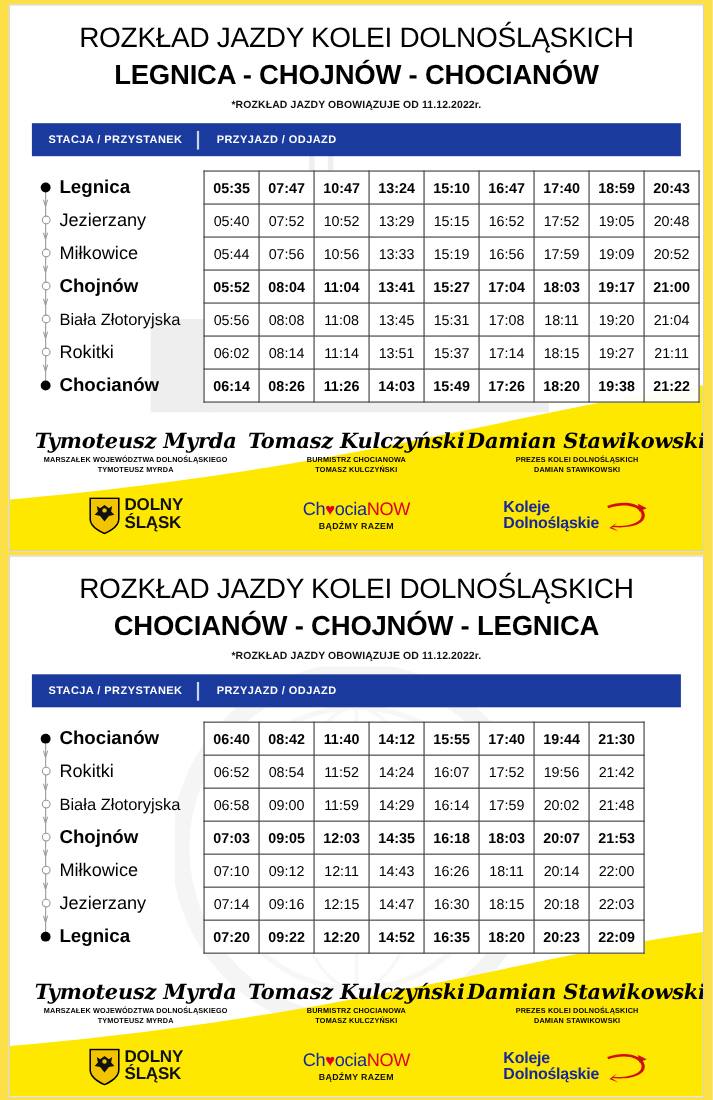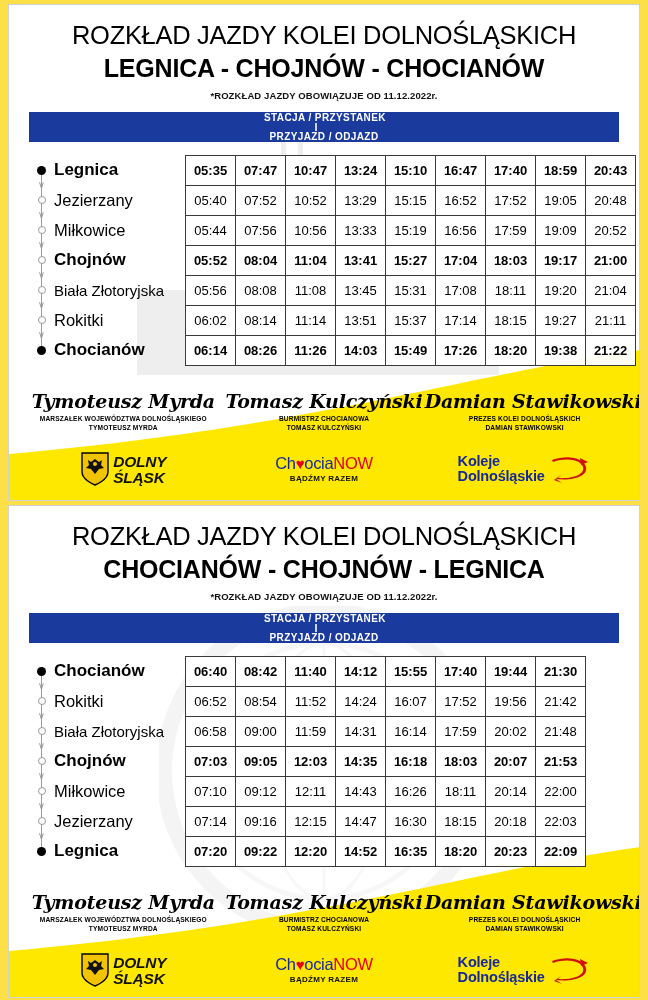--- a/index.html
+++ b/index.html
@@ -96,21 +96,20 @@
   .bluebar {
     margin: 11px 20px 0 20px;
     height: 30px;
     background: #1a3a9e;
     display: flex;
     align-items: center;
     color: #ffffff;
     font-size: 10px;
     font-weight: bold;
     letter-spacing: .4px;
-    flex-direction: column;
   }
   .bluebar .cell-a { padding-left: 15px; width: 150px; }
   .bluebar .divider {
     width: 2px; height: 17px;
     background: #c9d4ef;
     margin: 0 16px 0 0;
   }
   .bluebar .cell-b { }
 
   
@@ -223,21 +222,21 @@
     margin-top: 13px;
     display: flex;
     justify-content: space-around;
     align-items: center;
     padding: 0 14px;
     height: 46px;
   }
   .logo-box { display: flex; align-items: center; justify-content: center; width: 200px; }
 
   
-  .ds { display: flex; align-items: flex-end; gap: 3px; font-style: italic; }
+  .ds { display: flex; align-items: flex-start; gap: 3px; }
   .ds-text {
     font-size: 15.5px;
     font-weight: bold;
     line-height: 1.02;
     color: #111;
     letter-spacing: -0.2px;
   }
 
   
   .cn-wrap { text-align: center; }
@@ -606,21 +605,21 @@
               <td>14:24</td>
               <td>16:07</td>
               <td>17:52</td>
               <td>19:56</td>
               <td>21:42</td>
             </tr>
             <tr>
               <td>06:58</td>
               <td>09:00</td>
               <td>11:59</td>
-              <td>14:31</td>
+              <td>14:29</td>
               <td>16:14</td>
               <td>17:59</td>
               <td>20:02</td>
               <td>21:48</td>
             </tr>
             <tr class="major">
               <td>07:03</td>
               <td>09:05</td>
               <td>12:03</td>
               <td>14:35</td>

